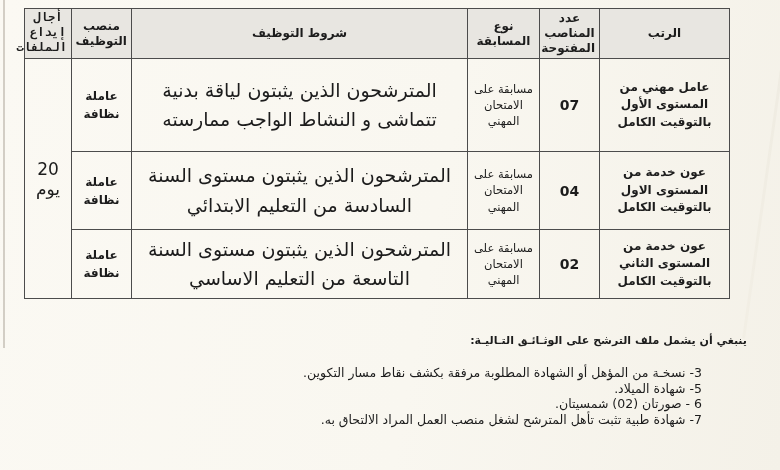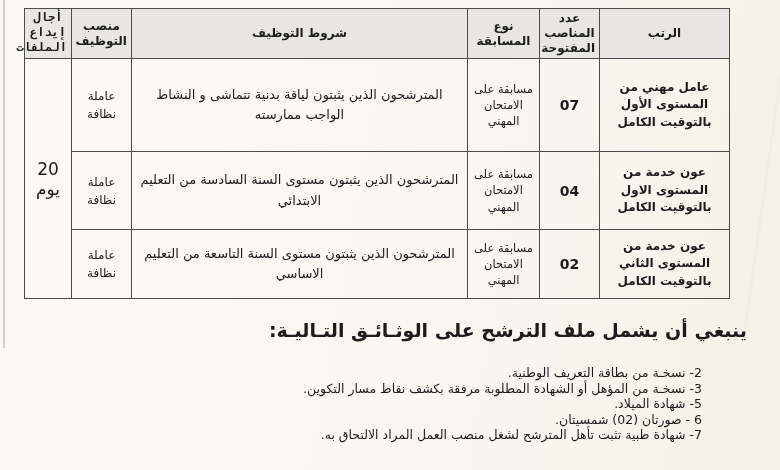--- a/index.html
+++ b/index.html
@@ -36,26 +36,26 @@
   .col-type  { width:72px; }
   .col-cond  { width:336px; }
   .col-pos   { width:60px; }
   .col-dl    { width:47px;font-family:Liberation Mono, monospace; }
   tr.r1 td { height:93px; }
   tr.r2 td { height:78px; }
   tr.r3 td { height:69px; }
   td.rank { font-weight:bold; font-size:12px; line-height:1.45; padding:2px 6px; }
   td.count { font-weight:bold; font-size:14px; }
   td.type { font-size:11.5px; line-height:1.4; }
-  td.cond { font-size:13px; line-height:1.55; padding:2px 20px; }
-  td.pos  { font-weight:normal; font-size:12px; line-height:1.5; }
+  td.cond { font-size:19px; line-height:1.55; padding:2px 20px; }
+  td.pos  { font-weight:bold; font-size:12px; line-height:1.5; }
   td.dl   { font-size:17px; }
   .docs-heading {
-    position:absolute; top:319px; right:33px;
-    font-weight:bold; font-size:19px; letter-spacing:.2px;
+    position:absolute; top:334px; right:33px;
+    font-weight:bold; font-size:11px; letter-spacing:.2px;
   }
   .docs-list {
     position:absolute; top:365px; right:78px; left:20px;
     font-size:12.5px; line-height:15.6px; text-align:right;
   }
   .docs-list div { white-space:nowrap; }
 </style>
 </head>
 <body>
 
@@ -95,18 +95,17 @@
       <td class="type">مسابقة على الامتحان المهني</td>
       <td class="cond">المترشحون الذين يثبتون مستوى السنة التاسعة من التعليم الاساسي</td>
       <td class="pos">عاملة نظافة</td>
     </tr>
   </tbody>
 </table>
 
 <div class="docs-heading">ينبغي أن يشمل ملف الترشح على الوثـائـق التـاليـة:</div>
 
 <div class="docs-list">
-  <div>2- نسخـة من بطاقة التعريف الوطنية.</div>
   <div>3- نسخـة من المؤهل أو الشهادة المطلوبة مرفقة بكشف نقاط مسار التكوين.</div>
   <div>5- شهادة الميلاد.</div>
   <div>6 - صورتان (02) شمسيتان.</div>
   <div>7- شهادة طبية تثبت تأهل المترشح لشغل منصب العمل المراد الالتحاق به.</div>
 </div>
 
 </body></html>

